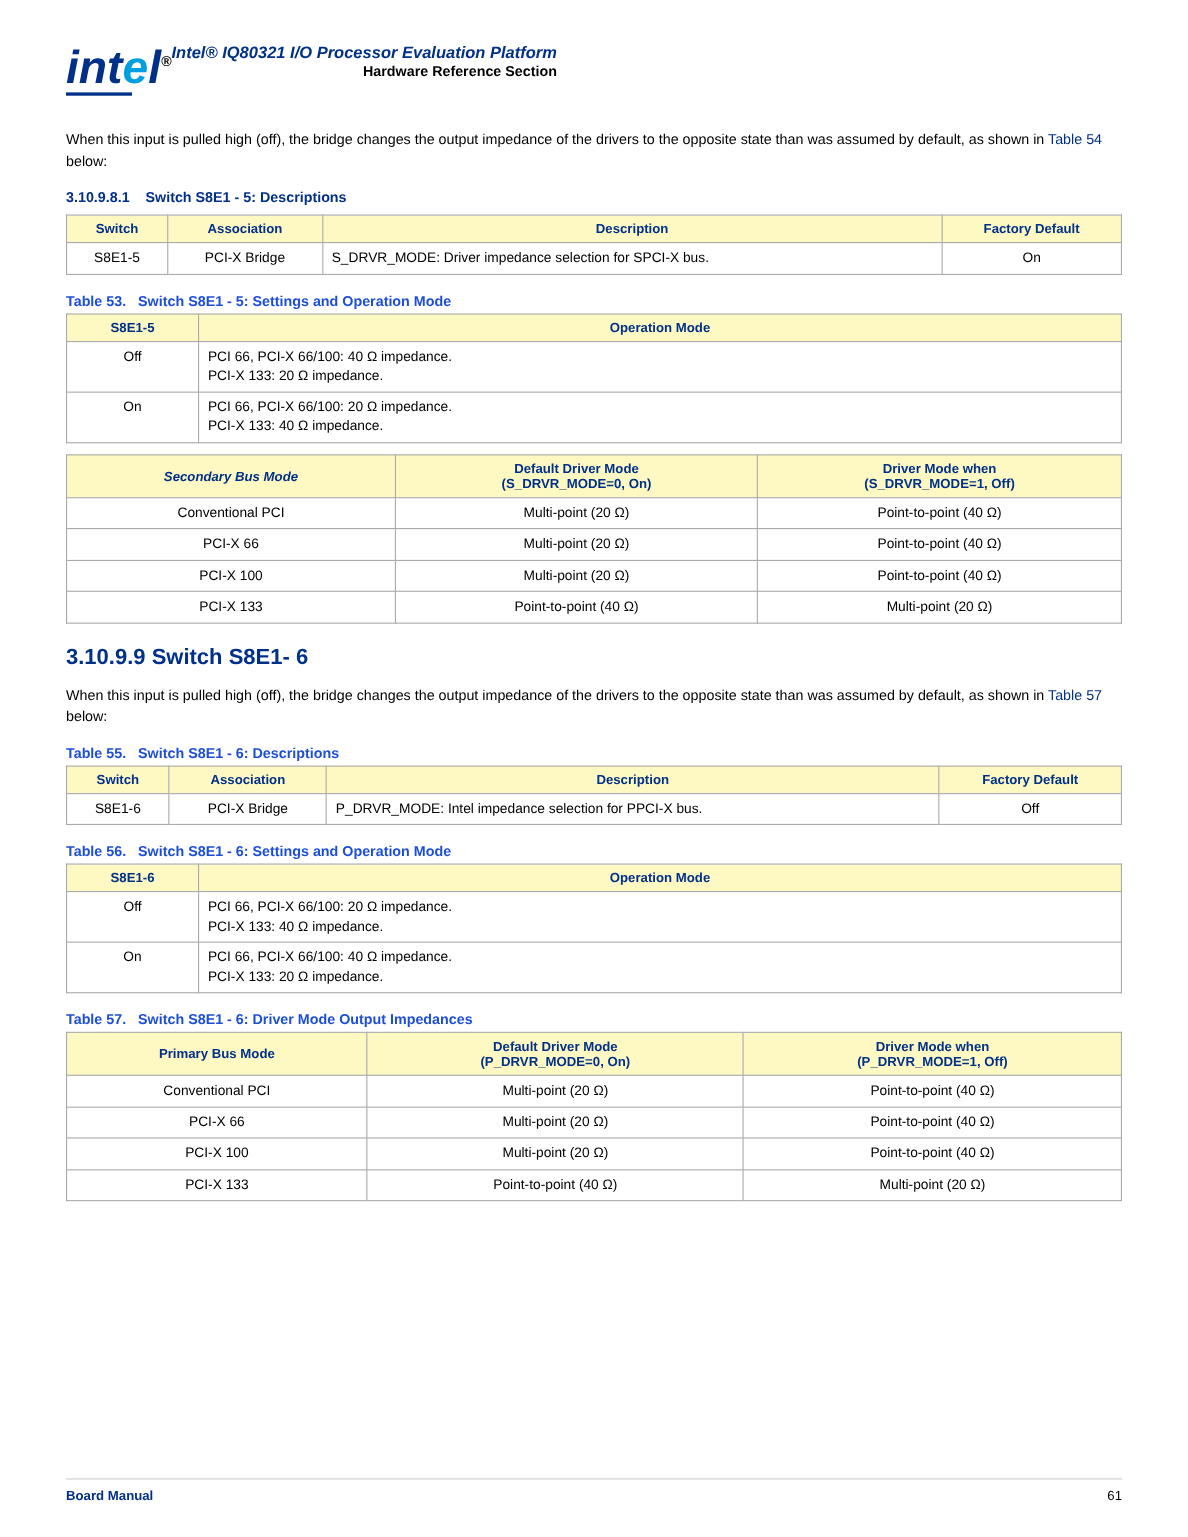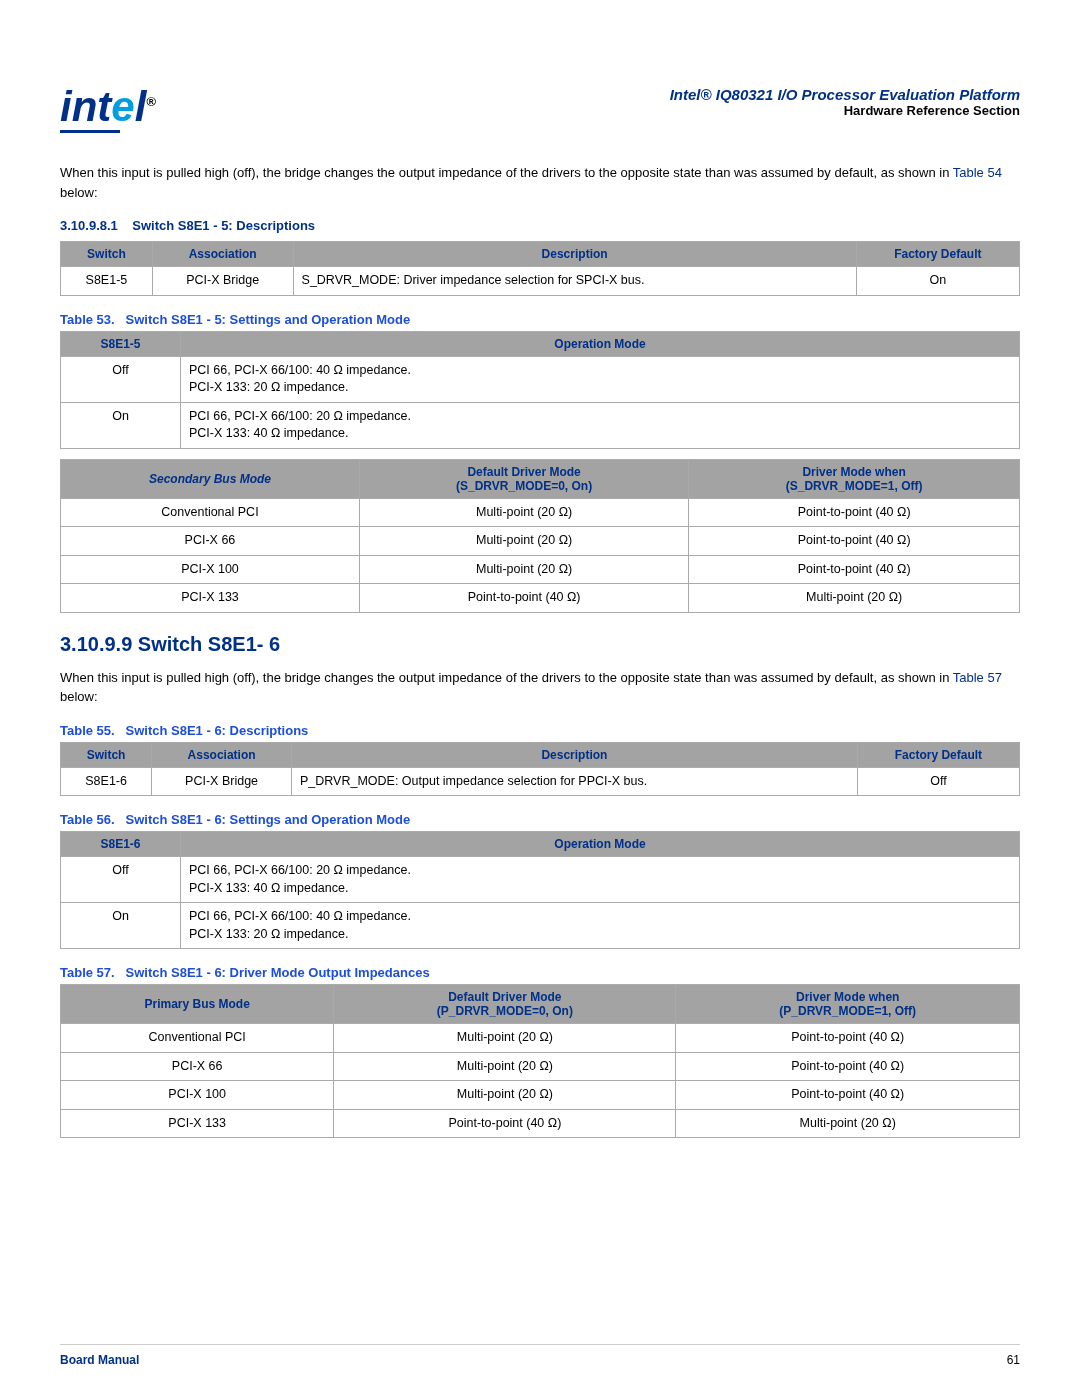--- a/index.html
+++ b/index.html
@@ -13,24 +13,23 @@
       padding: 0;
     }
     .page {
       width: 1080px;
       min-height: 1397px;
       padding: 40px 60px 40px 60px;
       position: relative;
     }
     .header {
       display: flex;
-      justify-content: space-between;
+      justify-content: flex-start;
       align-items: flex-start;
       margin-bottom: 30px;
-      margin-top: 46px;
     }
     .header-right {
       text-align: right;
     }
     .header-title {
       color: #003087;
       font-size: 15px;
       font-weight: bold;
       font-style: italic;
     }
@@ -65,21 +64,21 @@
       margin-top: 16px;
     }
     .table-label span { color: #1d4ed8; }
     table {
       width: 100%;
       border-collapse: collapse;
       margin-bottom: 10px;
       font-size: 12.5px;
     }
     table th {
-      background: #a3a3a3;
+      background: #fef9c3;
       color: #003087;
       font-weight: bold;
       padding: 5px 8px;
       border: 1px solid #aaa;
       text-align: center;
       font-size: 12px;
     }
     table td {
       border: 1px solid #aaa;
       padding: 5px 8px;
@@ -222,21 +221,21 @@
           <th>Switch</th>
           <th>Association</th>
           <th>Description</th>
           <th>Factory Default</th>
         </tr>
       </thead>
       <tbody>
         <tr>
           <td>S8E1-6</td>
           <td>PCI-X Bridge</td>
-          <td class="left">P_DRVR_MODE: Output impedance selection for PPCI-X bus.</td>
+          <td class="left">P_DRVR_MODE: Intel impedance selection for PPCI-X bus.</td>
           <td>Off</td>
         </tr>
       </tbody>
     </table>
 
     <div class="table-label">
       <span>Table 56.</span>&nbsp;&nbsp;&nbsp;<span>Switch S8E1 - 6: Settings and Operation Mode</span>
     </div>
     <table>
       <thead>

